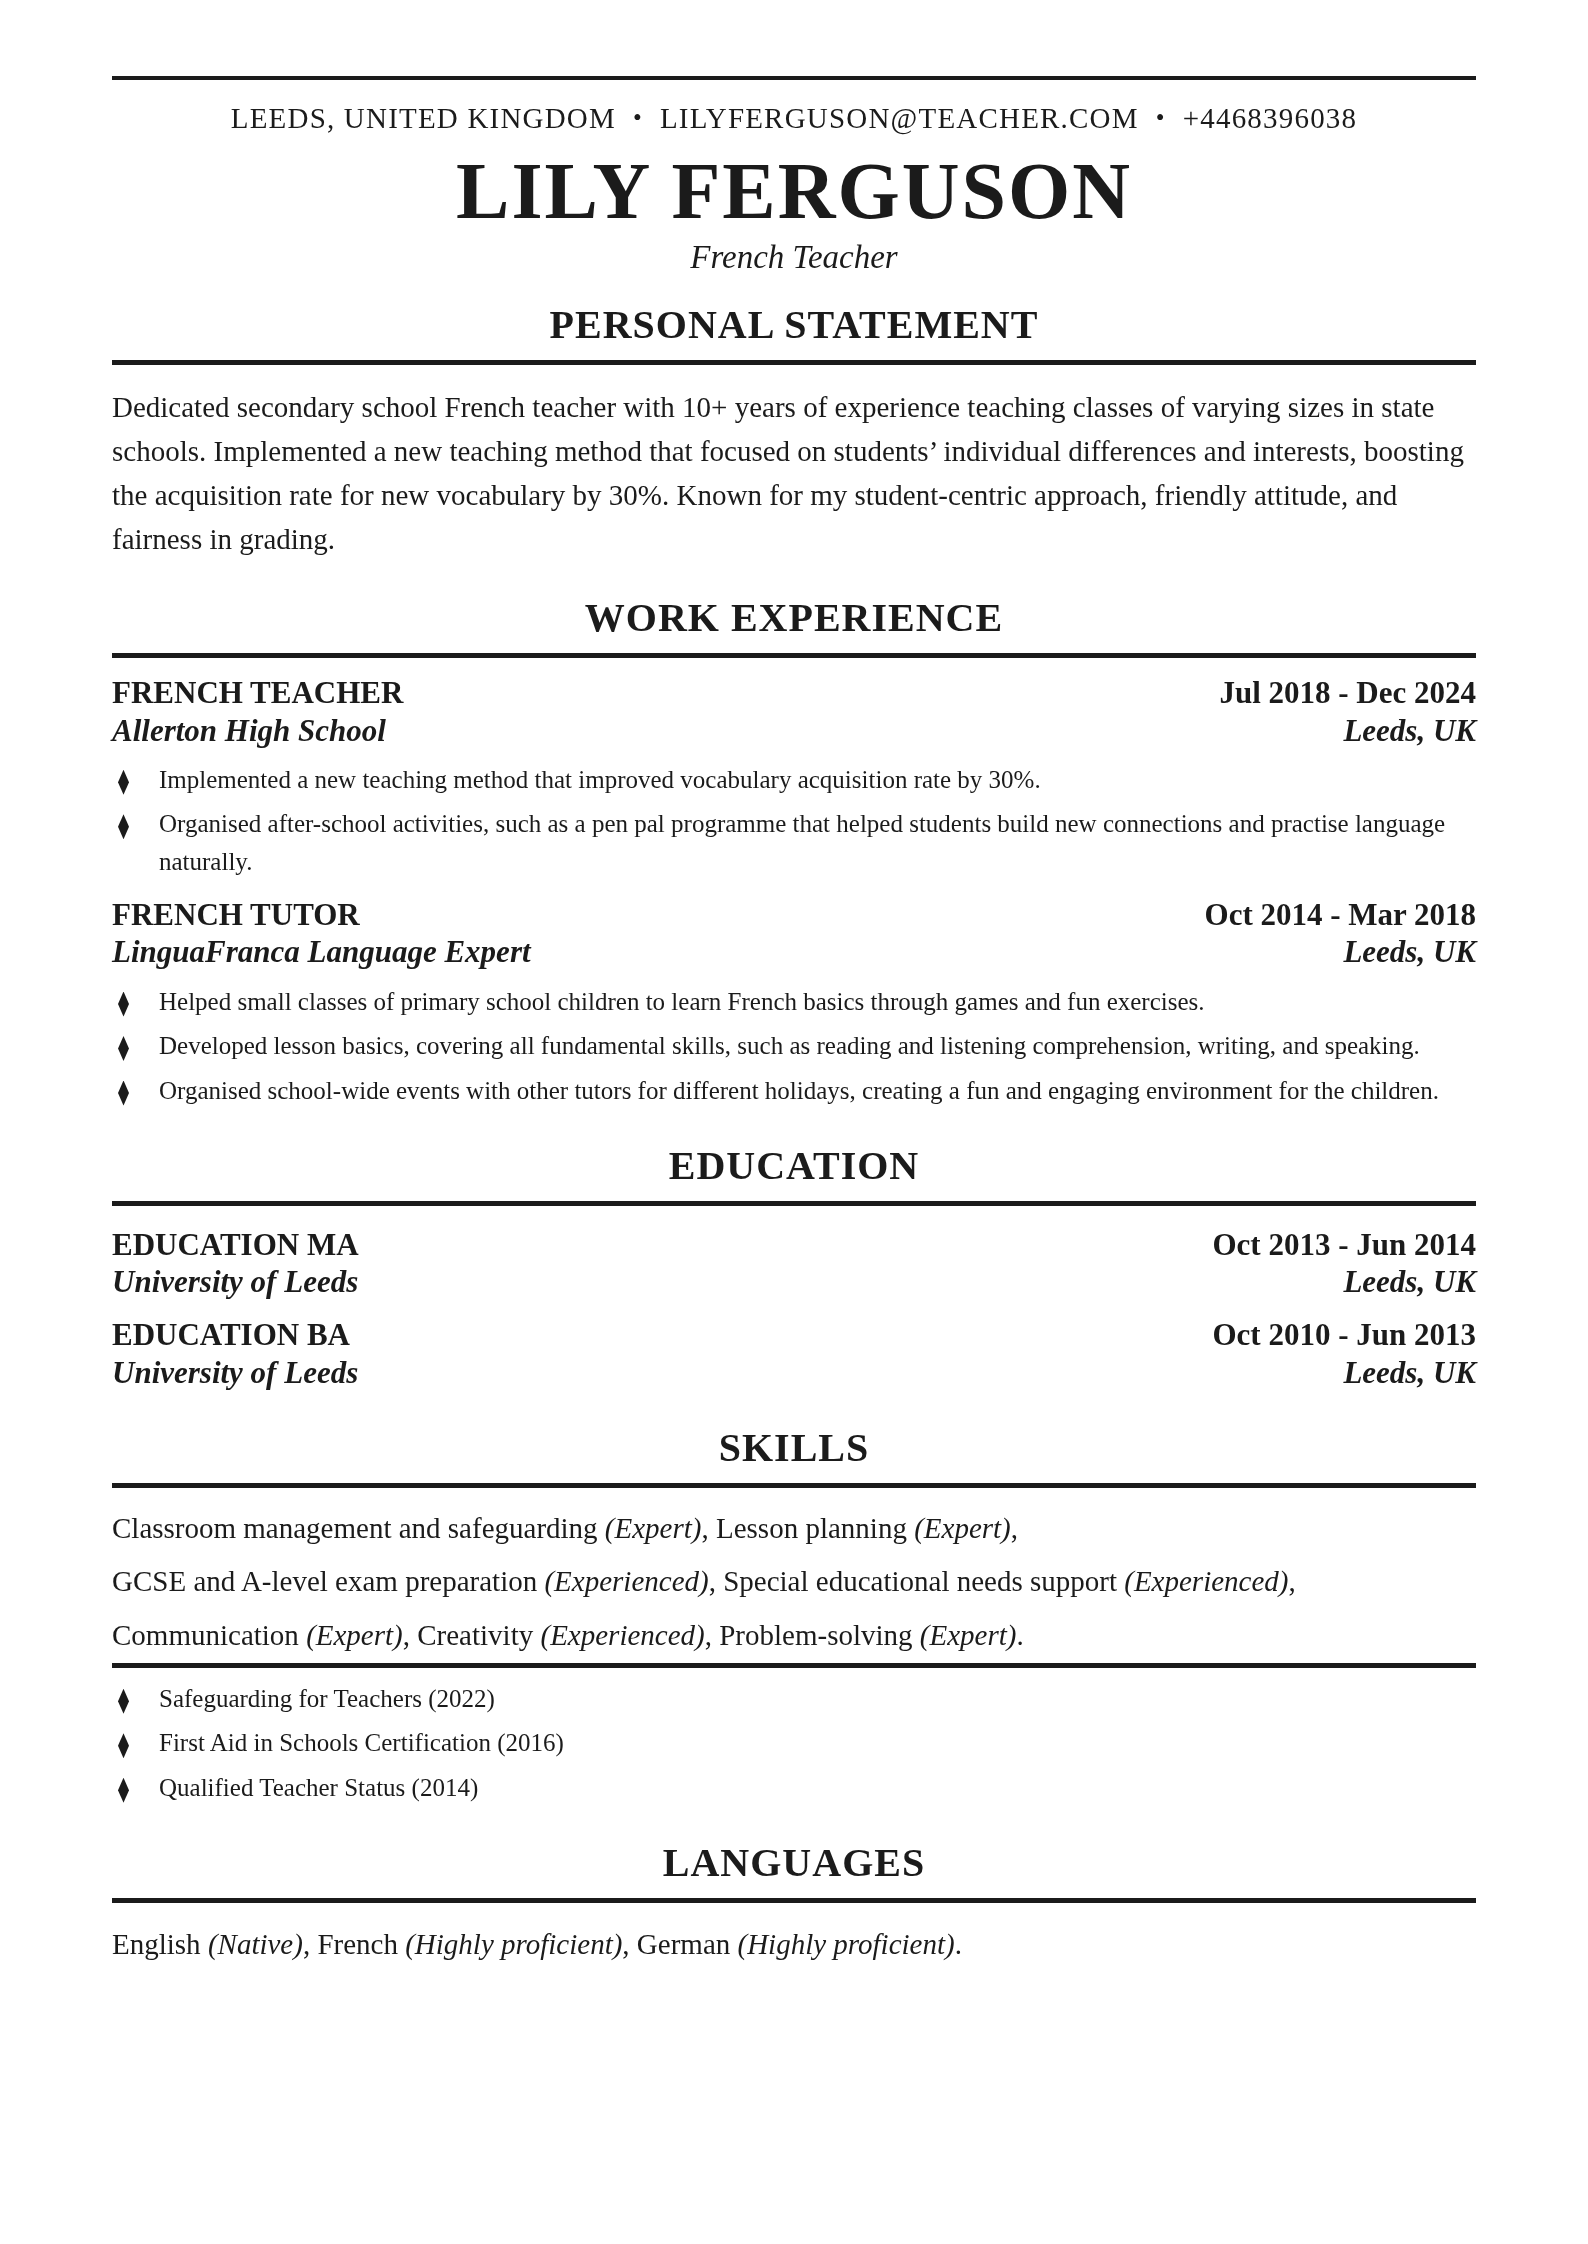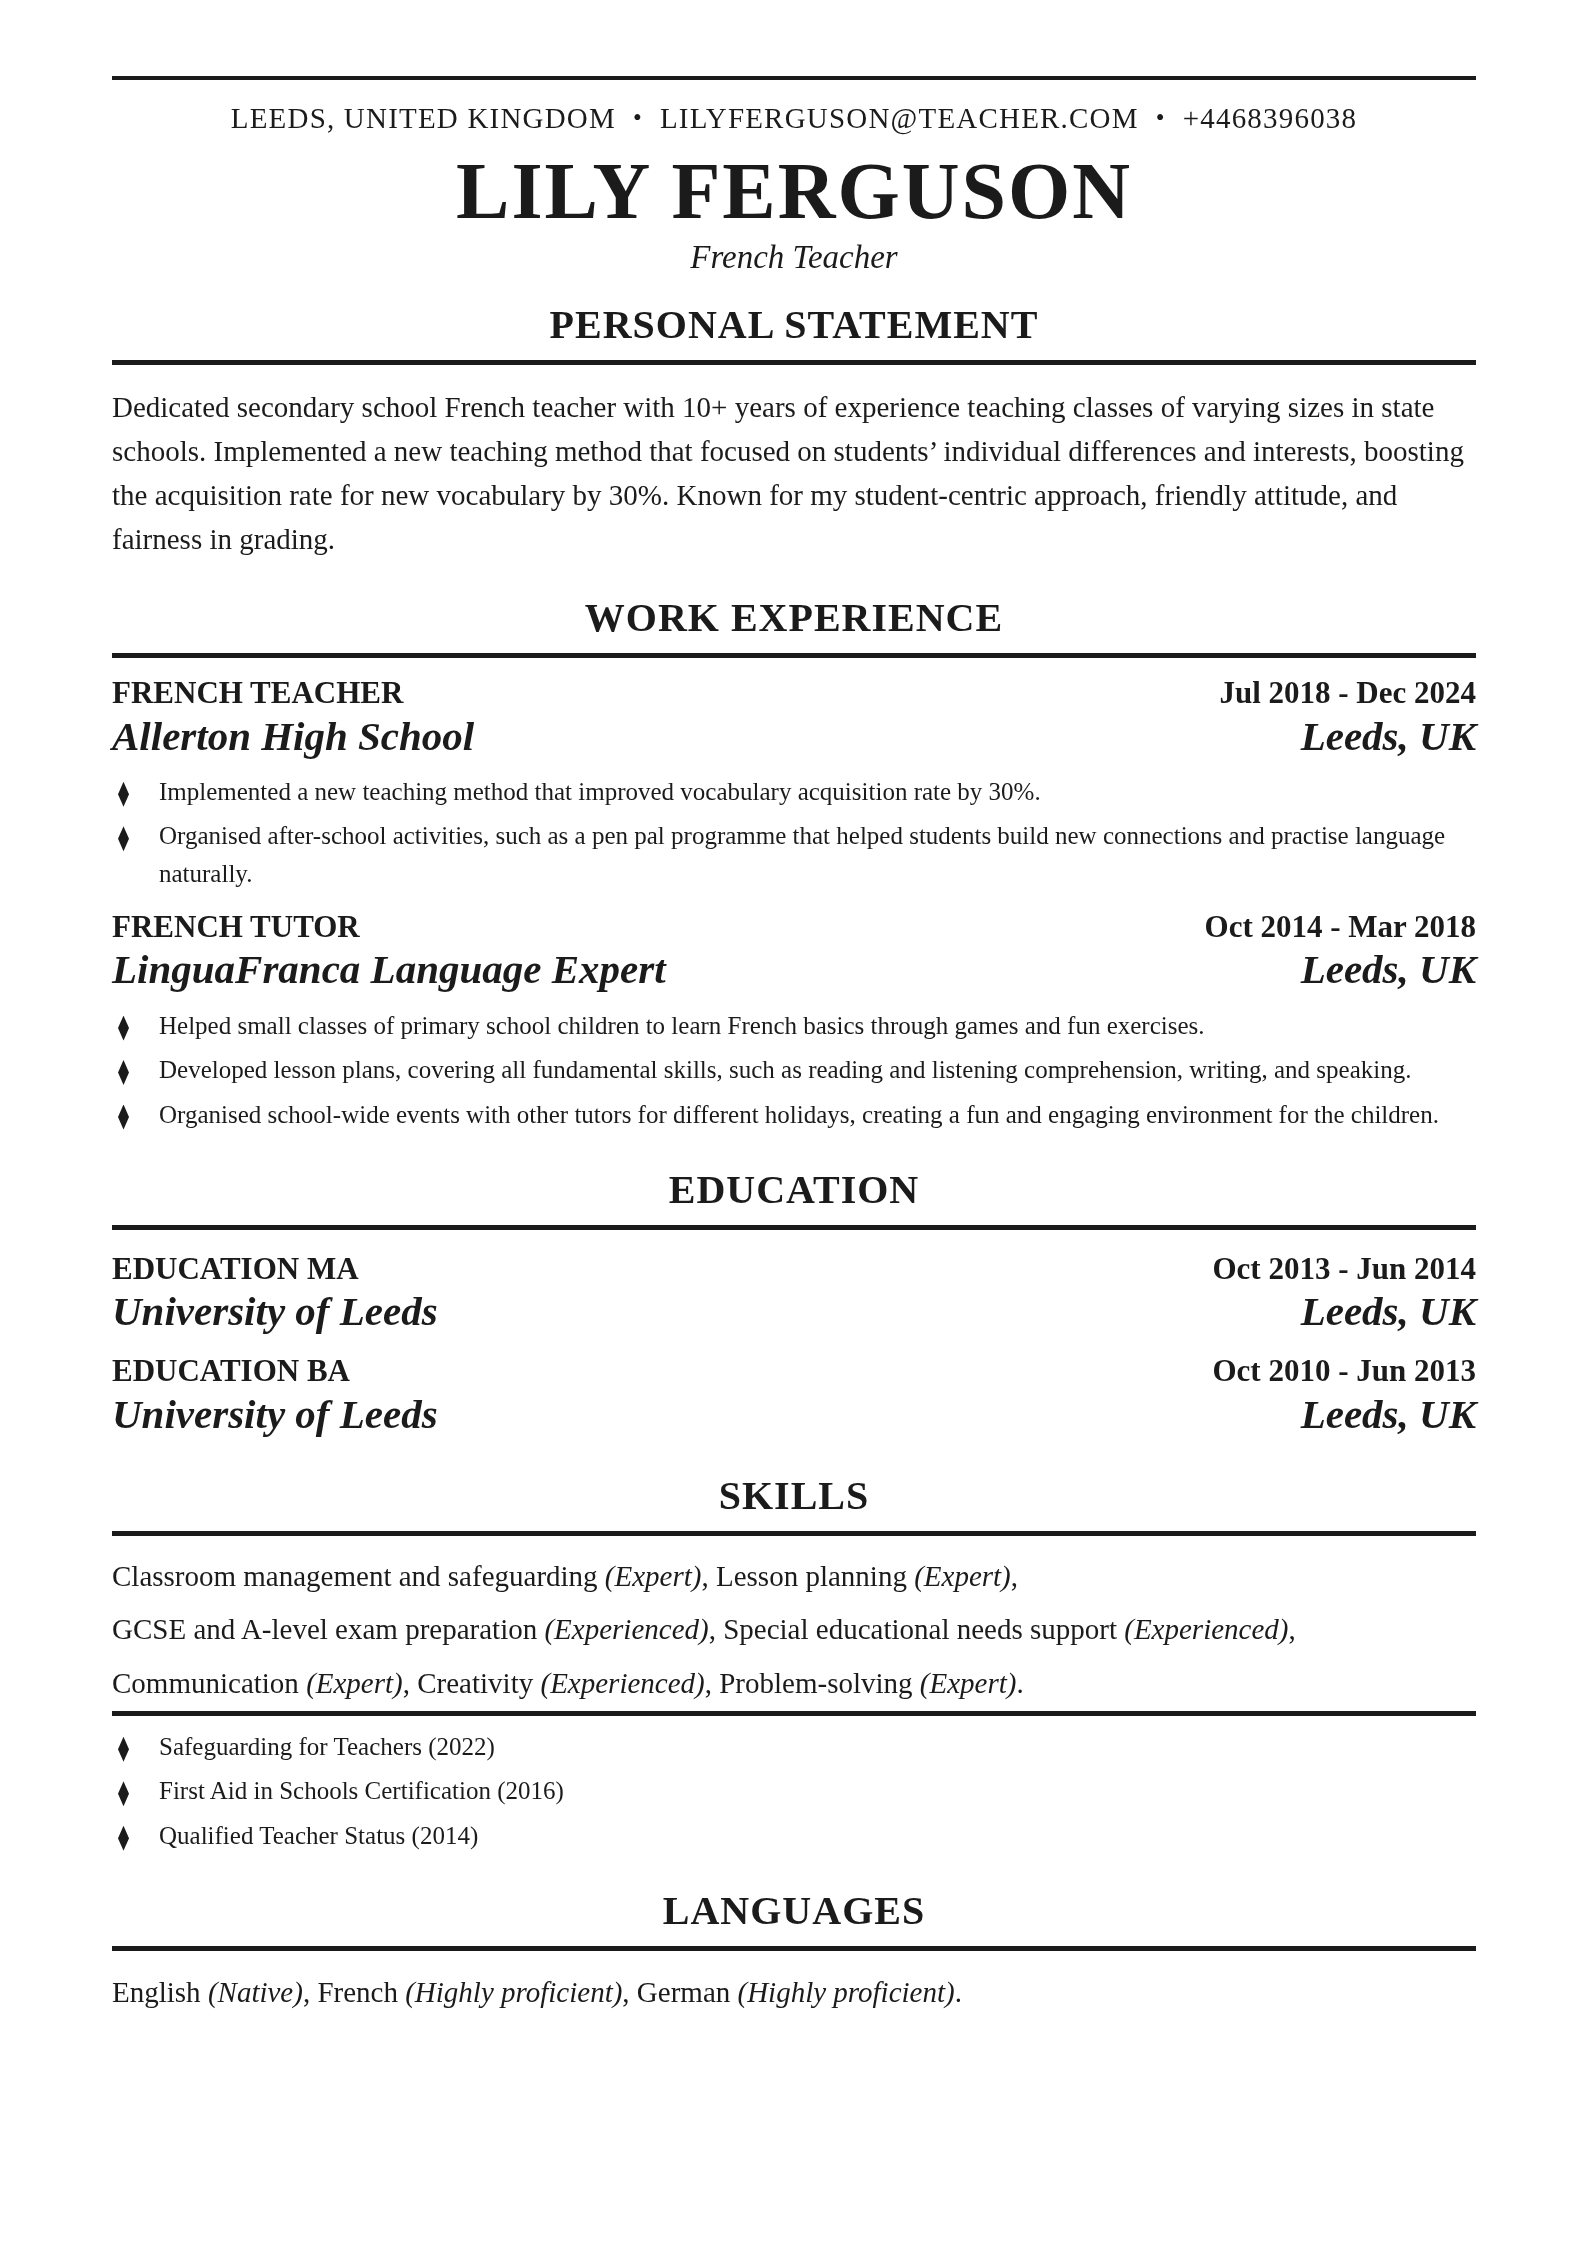--- a/index.html
+++ b/index.html
@@ -30,21 +30,21 @@
   }
   h2.first { margin-top: 26px; }
 
   
   .statement { font-size: 29px; line-height: 1.52; margin: 20px 0 0 0; }
 
   
   .job { margin-top: 16px; }
   .row { display: flex; justify-content: space-between; align-items: baseline; }
   .title-bold { font-weight: bold; font-size: 31px; line-height: 1.2; }
-  .sub-italic { font-weight: bold; font-style: italic; font-size: 41px; line-height: 1.2; }
+  .sub-italic { font-weight: bold; font-style: italic; font-size: 31px; line-height: 1.2; }
   .edu-entry { margin-top: 16px; }
   .edu-entry:first-child { margin-top: 20px; }
 
   
   ul.bullets { list-style: none; margin: 12px 0 0 0; padding: 0; }
   ul.bullets li { display: flex; font-size: 25px; line-height: 1.5; margin-bottom: 7px; padding-left: 6px; }
   .diamond {
     flex: 0 0 auto; width: 11px; height: 25px;
     margin: 9px 30px 0 0; background: #1b1b1b;
     clip-path: polygon(50% 0, 100% 50%, 50% 100%, 0 50%);
@@ -107,21 +107,21 @@
           <span class="sub-italic">LinguaFranca Language Expert</span>
           <span class="sub-italic">Leeds, UK</span>
         </div>
         <ul class="bullets">
           <li>
             <span class="diamond"></span>
             <span class="bullet-text">Helped small classes of primary school children to learn French basics through games and fun exercises.</span>
           </li>
           <li>
             <span class="diamond"></span>
-            <span class="bullet-text">Developed lesson plans, covering all fundamental skills, such as reading and listening comprehension, writing, and speaking.</span>
+            <span class="bullet-text">Developed lesson basics, covering all fundamental skills, such as reading and listening comprehension, writing, and speaking.</span>
           </li>
           <li>
             <span class="diamond"></span>
             <span class="bullet-text">Organised school-wide events with other tutors for different holidays, creating a fun and engaging environment for the children.</span>
           </li>
         </ul>
       </div>
     </div>
 
   <h2 class="section-heading">EDUCATION</h2>

